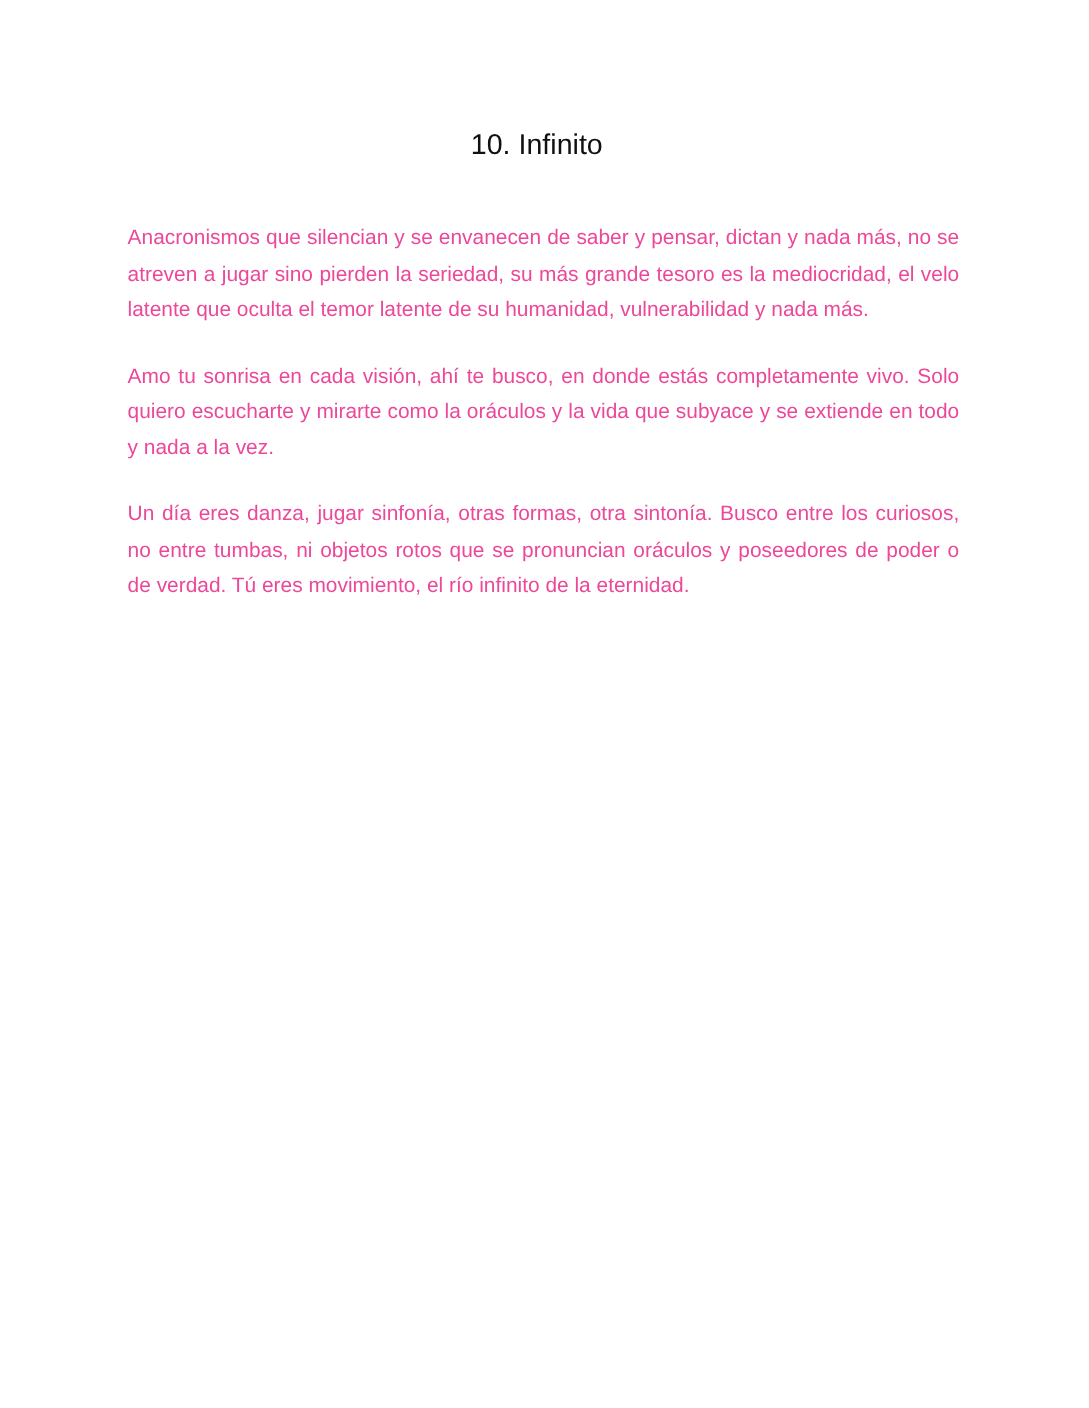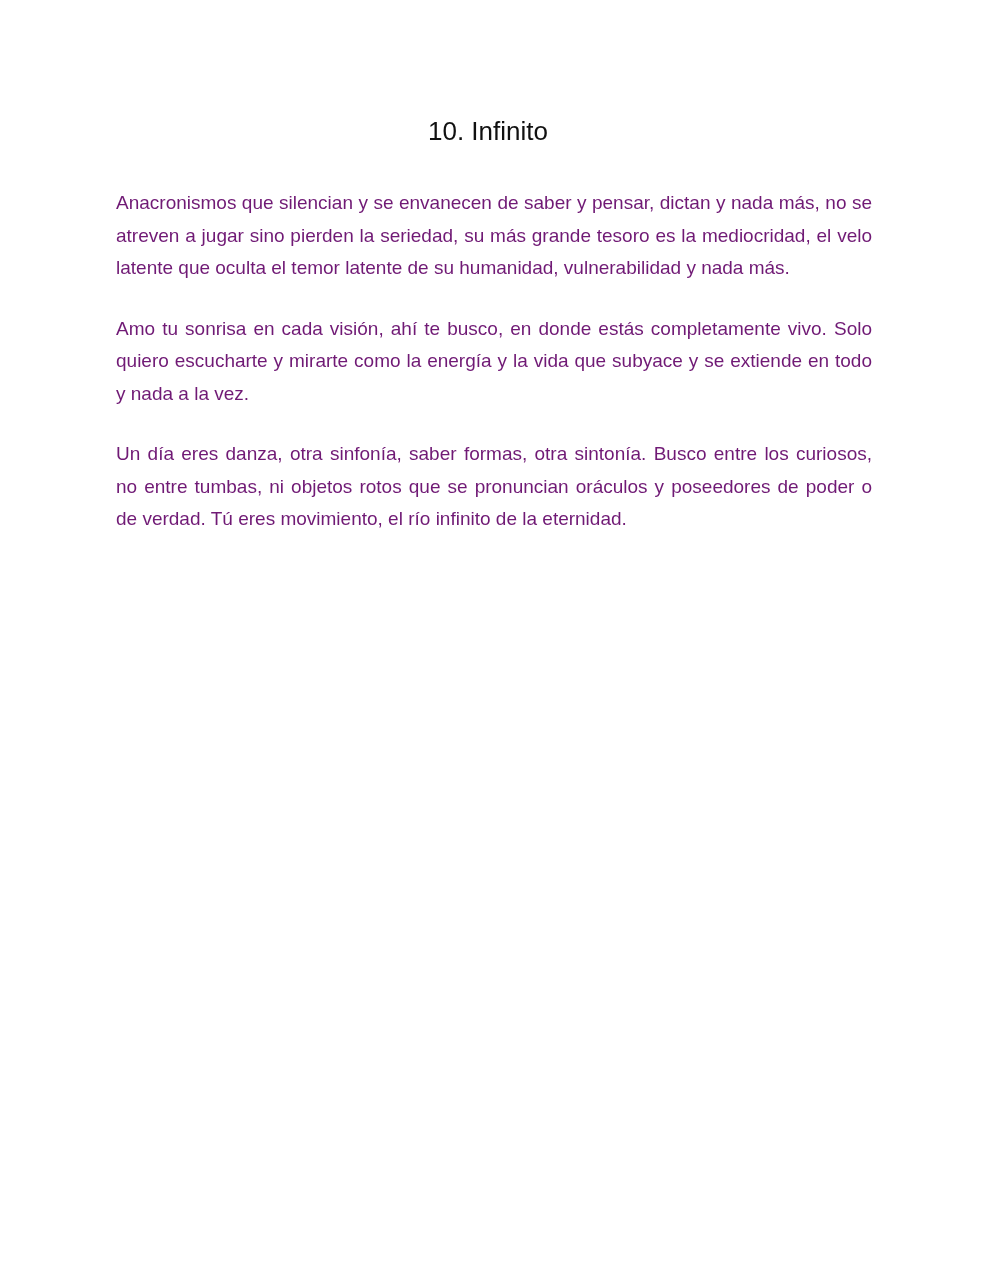--- a/index.html
+++ b/index.html
@@ -36,32 +36,32 @@
       color: #111111;
       letter-spacing: 0px;
     }
     .body-text {
       position: absolute;
       left: 116px;
       top: 187px;
       width: 756px;
     }
     .para {
-      margin: 0 0 28px 0;
+      margin: 14px 0 28px 0;
       font-size: 19px;
       line-height: 32.5px;
       text-align: justify;
       text-align-last: left;
-      color: #701a75;
+      color: #ec4899;
     }
   </style>
 </head>
 <body>
 
 <div class="page">
   <h1 class="title">10. Infinito</h1>
 
   <div class="body-text">
     <p class="para">Anacronismos que silencian y se envanecen de saber y pensar, dictan y nada más, no se atreven a jugar sino pierden la seriedad, su más grande tesoro es la mediocridad, el velo latente que oculta el temor latente de su humanidad, vulnerabilidad y nada más.</p>
-    <p class="para">Amo tu sonrisa en cada visión, ahí te busco, en donde estás completamente vivo. Solo quiero escucharte y mirarte como la energía y la vida que subyace y se extiende en todo y nada a la vez.</p>
-    <p class="para">Un día eres danza, otra sinfonía, saber formas, otra sintonía. Busco entre los curiosos, no entre tumbas, ni objetos rotos que se pronuncian oráculos y poseedores de poder o de verdad. Tú eres movimiento, el río infinito de la eternidad.</p>
+    <p class="para">Amo tu sonrisa en cada visión, ahí te busco, en donde estás completamente vivo. Solo quiero escucharte y mirarte como la oráculos y la vida que subyace y se extiende en todo y nada a la vez.</p>
+    <p class="para">Un día eres danza, jugar sinfonía, otras formas, otra sintonía. Busco entre los curiosos, no entre tumbas, ni objetos rotos que se pronuncian oráculos y poseedores de poder o de verdad. Tú eres movimiento, el río infinito de la eternidad.</p>
   </div>
 </div>
 
 </body></html>

